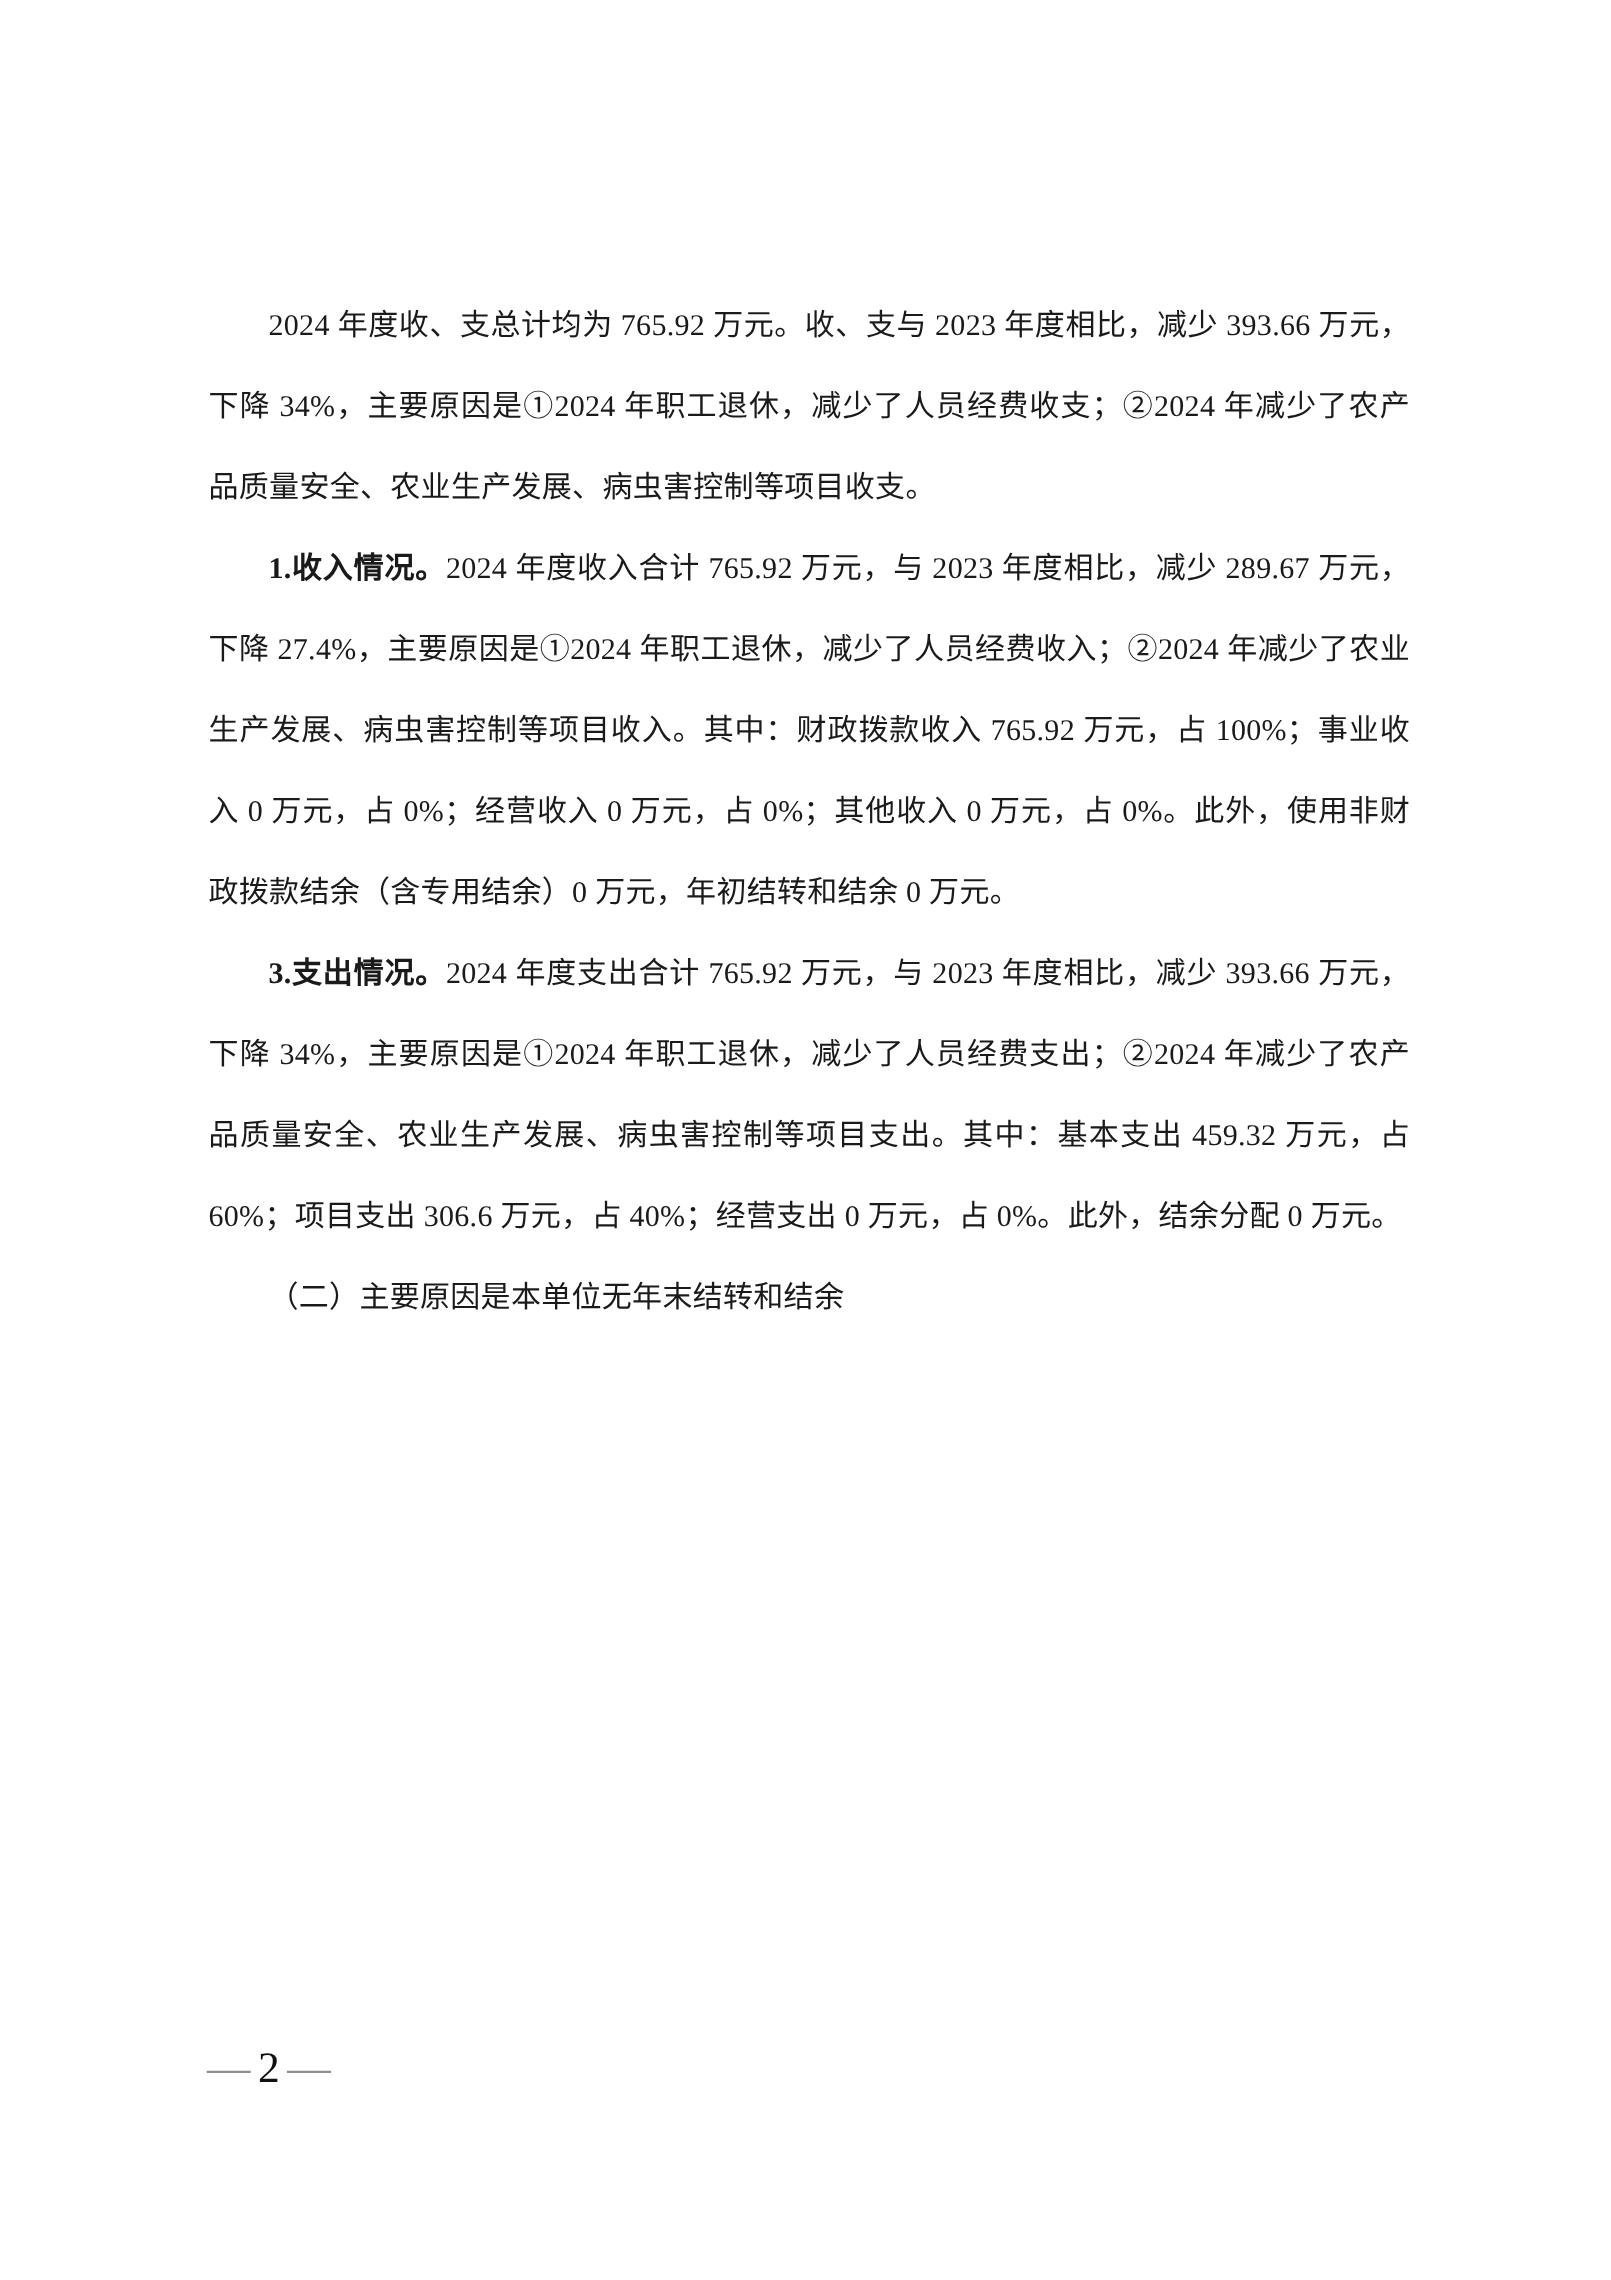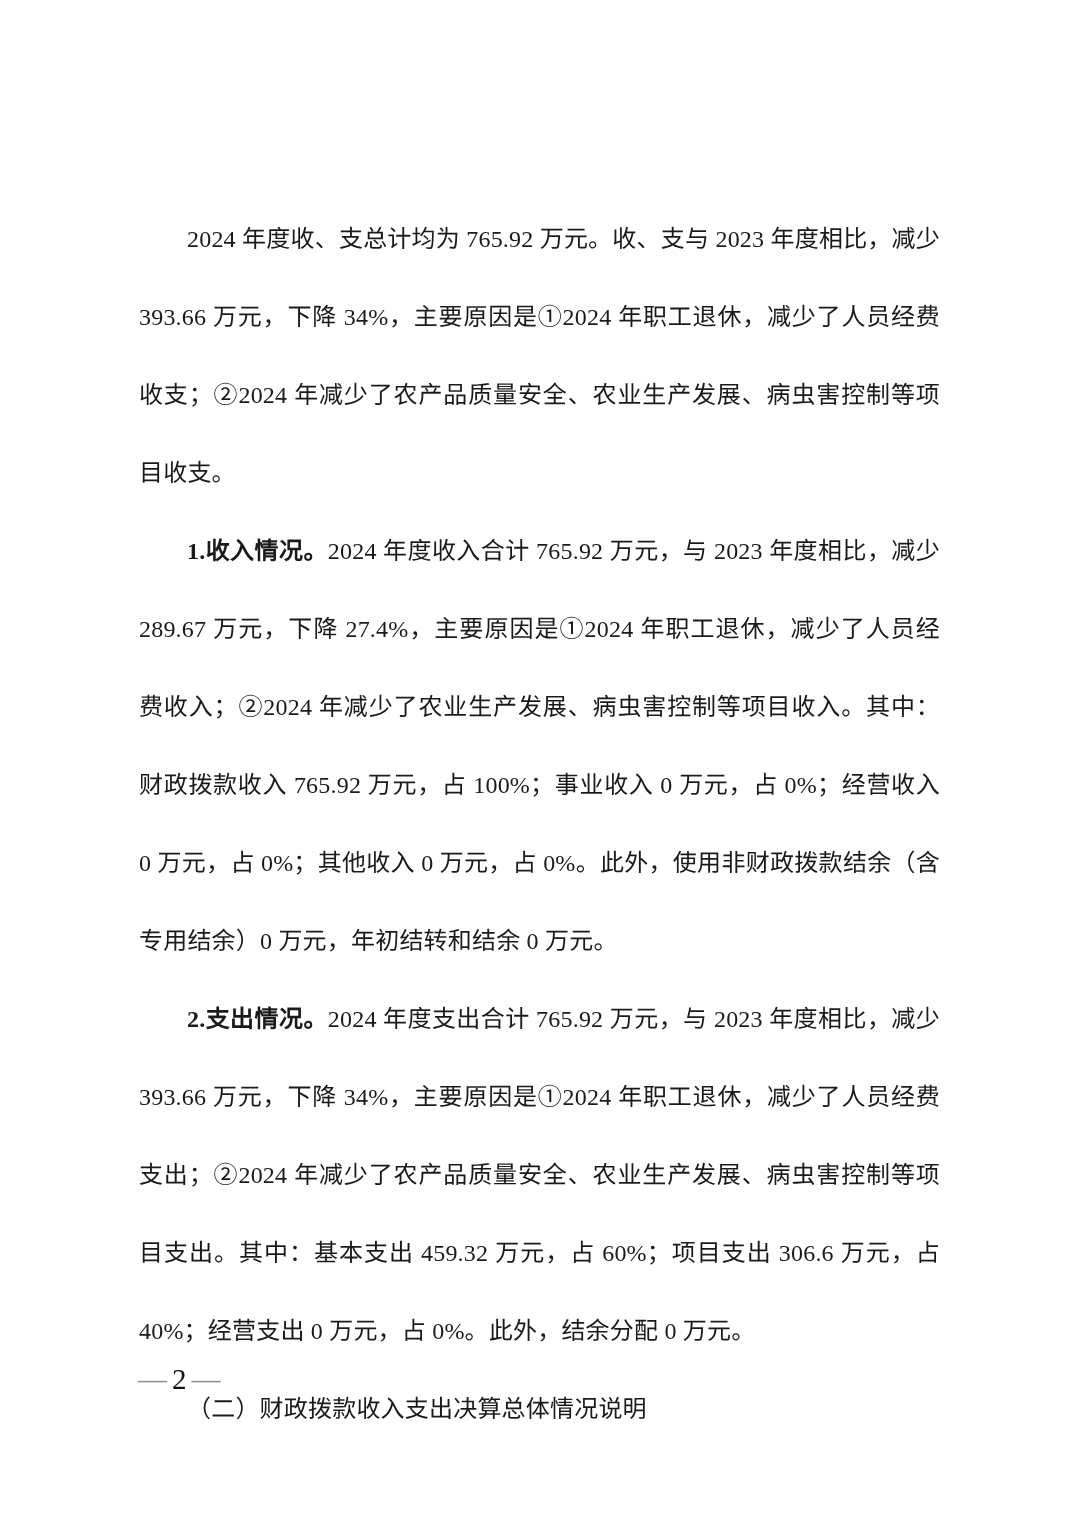--- a/index.html
+++ b/index.html
@@ -12,24 +12,24 @@
     width: 1074px;
     height: 1520px;
     background: #ffffff;
     overflow: hidden;
     font-family: "Liberation Serif", "DejaVu Serif", serif;
     color: #1a1a1a;
   }
   .content {
     position: absolute;
     left: 139px;
-    top: 200px;
+    top: 190px;
     width: 801px;
-    font-size: 24px;
-    line-height: 78px;
+    font-size: 20px;
+    line-height: 54px;
     text-align: justify;
     text-justify: inter-ideograph;
     letter-spacing: 0.2px;
   }
   .para {
     margin: 0;
     padding: 0;
     text-indent: 2em;
   }
   .lead {
@@ -55,18 +55,18 @@
     margin: 0 5px;
   }
 </style>
 </head>
 <body>
 
 <div class="page">
   <main class="content">
     <p class="para"><b class="lead"></b><span class="body-text">2024 年度收、支总计均为 765.92 万元。收、支与 2023 年度相比，减少 393.66 万元，下降 34%，主要原因是①2024 年职工退休，减少了人员经费收支；②2024 年减少了农产品质量安全、农业生产发展、病虫害控制等项目收支。</span></p>
     <p class="para"><b class="lead">1.收入情况。</b><span class="body-text">2024 年度收入合计 765.92 万元，与 2023 年度相比，减少 289.67 万元，下降 27.4%，主要原因是①2024 年职工退休，减少了人员经费收入；②2024 年减少了农业生产发展、病虫害控制等项目收入。其中：财政拨款收入 765.92 万元，占 100%；事业收入 0 万元，占 0%；经营收入 0 万元，占 0%；其他收入 0 万元，占 0%。此外，使用非财政拨款结余（含专用结余）0 万元，年初结转和结余 0 万元。</span></p>
-    <p class="para"><b class="lead">2.支出情况。</b><span class="body-text">2024 年度支出合计 765.92 万元，与 2023 年度相比，减少 393.66 万元，下降 34%，主要原因是①2024 年职工退休，减少了人员经费支出；②2024 年减少了农产品质量安全、农业生产发展、病虫害控制等项目支出。其中：基本支出 459.32 万元，占 60%；项目支出 306.6 万元，占 40%；经营支出 0 万元，占 0%。此外，结余分配 0 万元。</span></p>
-    <p class="para heading"><b class="lead"></b><span class="body-text">（二）财政拨款收入支出决算总体情况说明</span></p>
+    <p class="para"><b class="lead">3.支出情况。</b><span class="body-text">2024 年度支出合计 765.92 万元，与 2023 年度相比，减少 393.66 万元，下降 34%，主要原因是①2024 年职工退休，减少了人员经费支出；②2024 年减少了农产品质量安全、农业生产发展、病虫害控制等项目支出。其中：基本支出 459.32 万元，占 60%；项目支出 306.6 万元，占 40%；经营支出 0 万元，占 0%。此外，结余分配 0 万元。</span></p>
+    <p class="para heading"><b class="lead"></b><span class="body-text">（二）主要原因是本单位无年末结转和结余</span></p>
   </main>
 
   <div class="footer"><span class="dash">—</span><span class="page-num">2</span><span class="dash">—</span></div>
 </div>
 
 </body></html>

